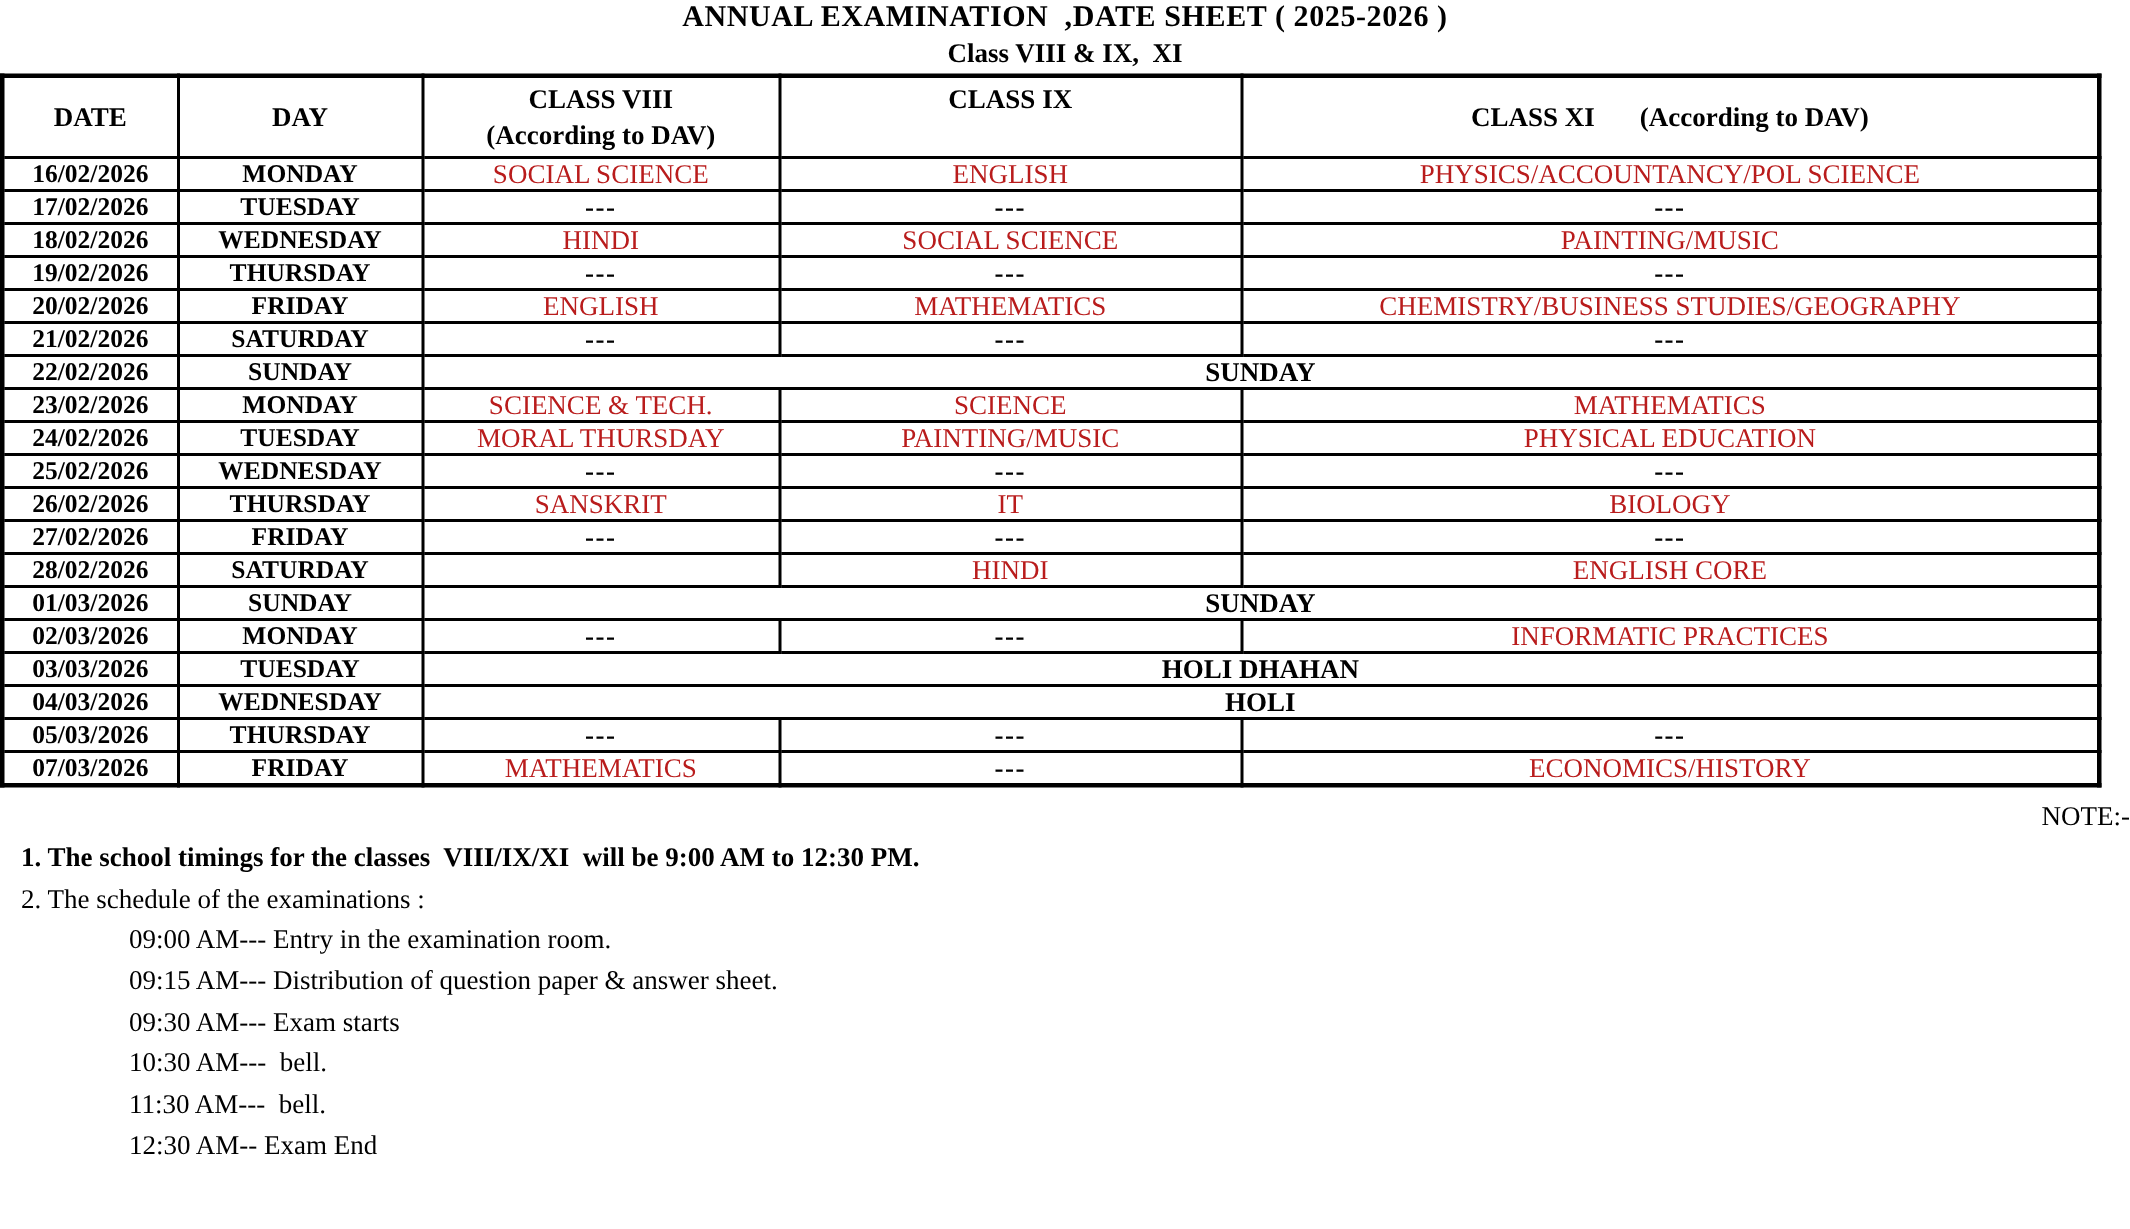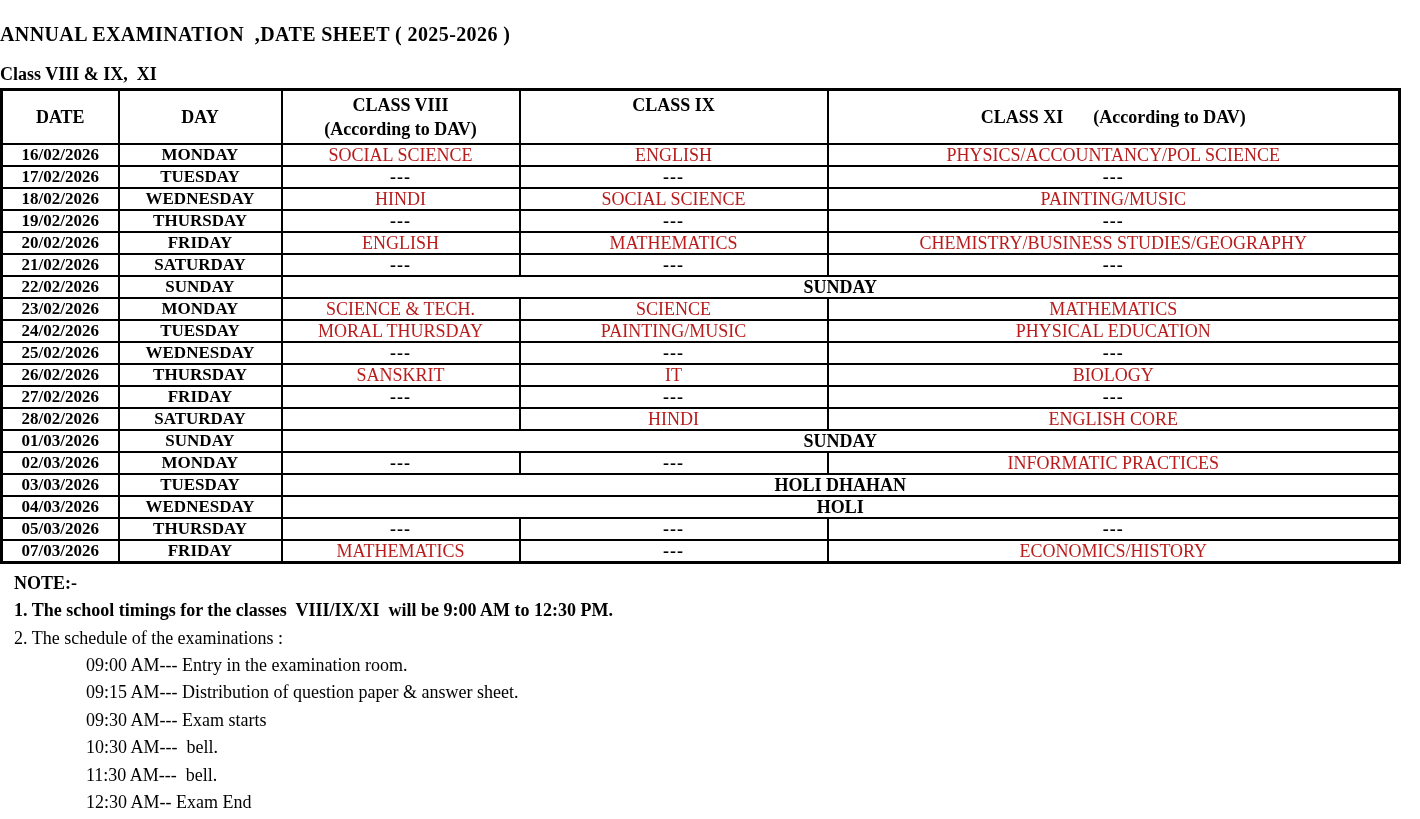--- a/index.html
+++ b/index.html
@@ -3,27 +3,27 @@
 <meta charset="utf-8">
 <style>
   * { box-sizing: border-box; margin: 0; padding: 0; }
   html, body {
     width: 1420px; height: 819px;
     background: #ffffff;
     font-family: "Liberation Serif", "DejaVu Serif", serif;
     color: #000000;
     overflow: hidden;
   }
-  .titlebar { text-align: left; padding-top: 23px; }
+  .titlebar { text-align: center; padding-top: 0; }
   .title {
     font-size: 20px; font-weight: bold; white-space: pre;
     letter-spacing: 0.4px;
   }
   .subtitle {
-    font-size: 18px; font-weight: bold; white-space: pre; margin-top: 18px;
+    font-size: 18px; font-weight: bold; white-space: pre; margin-top: 2px;
   }
   table.datesheet {
     border-collapse: collapse;
     table-layout: fixed;
     width: 1398px;
     margin-top: 3px;
   }
   table.datesheet th, table.datesheet td {
     border: 2px solid #000000;
     overflow: hidden;
@@ -38,21 +38,21 @@
   .hnote-gap { display: inline-block; width: 30px; }
   td.c {
     height: 22px; font-size: 17px; text-align: center; vertical-align: middle;
     line-height: 20px;
   }
   td.bolded { font-weight: bold; font-size: 17px; }
   td.subject { color: #b91c1c; font-size: 18px; }
   td.subject.dash { font-weight: bold; color: #000; letter-spacing: 1px; }
   td.merged { font-weight: bold; font-size: 18px; color: #000; }
   .notes { margin-left: 14px; margin-top: 6px; }
-  .note-heading { font-size: 18px; font-weight: bold; line-height: 26px; }
+  .note-heading { font-size: 18px; font-weight: normal; line-height: 26px; text-align: right; }
   .note-line { font-size: 18px; line-height: 28px; white-space: pre; }
   .note-line.bold { font-weight: bold; }
   .schedule { margin-left: 72px; }
   .schedule-line { font-size: 18px; line-height: 27.5px; white-space: pre; }
 </style>
 </head>
 <body>
 
 <div class="titlebar">
   <div class="title">ANNUAL EXAMINATION  ,DATE SHEET ( 2025-2026 )</div>

